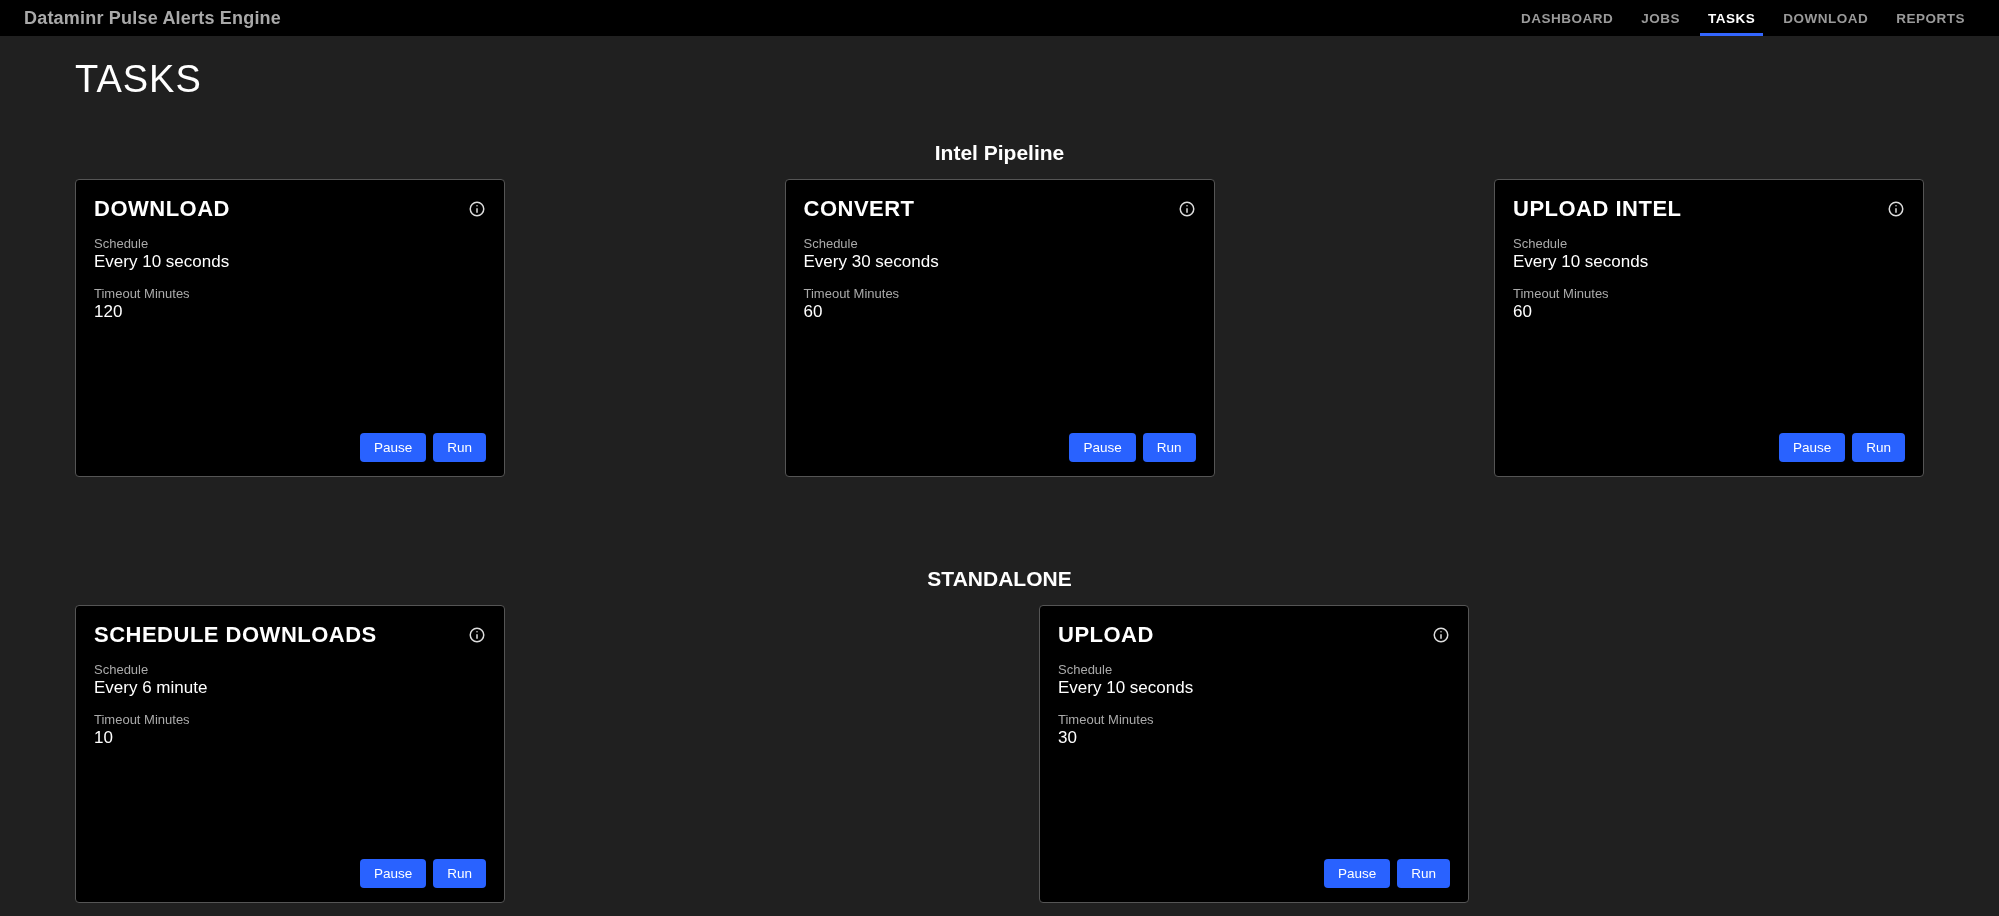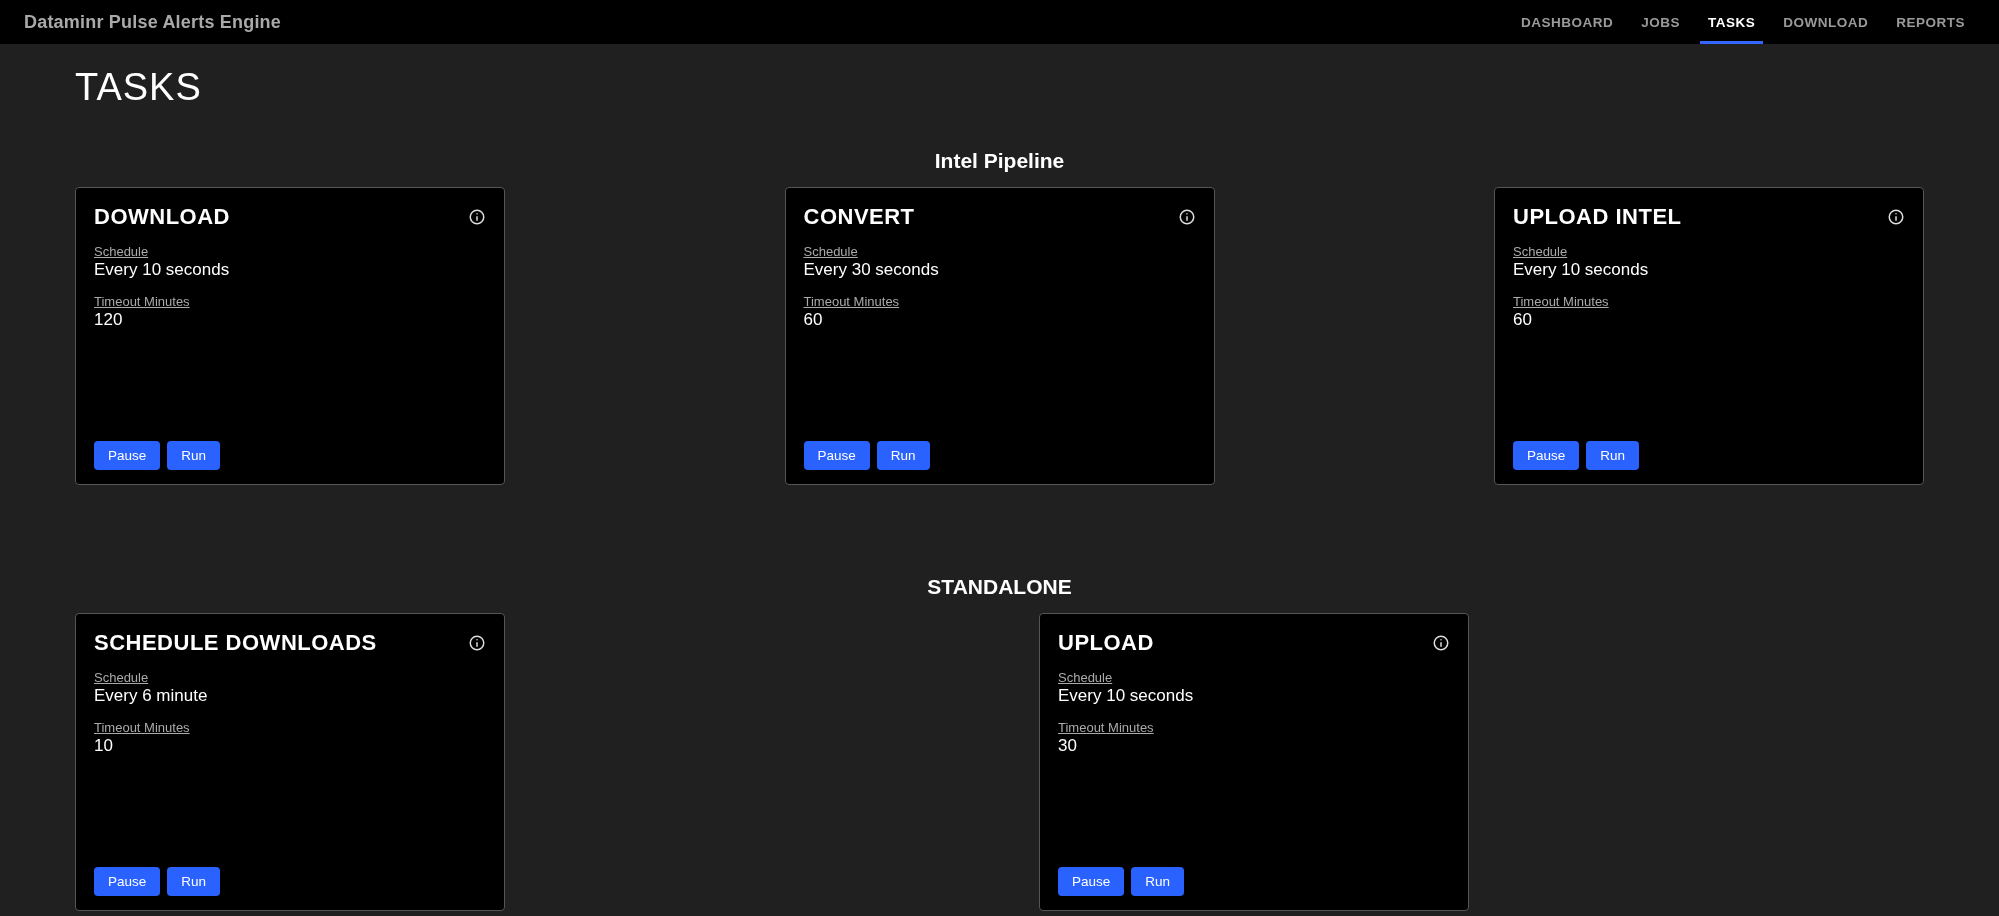--- a/index.html
+++ b/index.html
@@ -5,21 +5,21 @@
   * { box-sizing: border-box; margin: 0; padding: 0; }
   html, body {
     width: 1999px;
     height: 916px;
     background: #202020;
     color: #fff;
     font-family: "Helvetica Neue", Helvetica, Arial, sans-serif;
     overflow: hidden;
   }
   .topbar {
-    height: 44px;
+    height: 36px;
     background: #000;
     display: flex;
     align-items: center;
     padding: 0 20px 0 24px;
   }
   .brand {
     font-size: 18px;
     font-weight: 600;
     color: #a9a9a9;
     letter-spacing: 0.2px;
@@ -105,31 +105,31 @@
     width: 18px; height: 18px;
     display: flex; align-items: center; justify-content: center;
     cursor: pointer;
   }
   .info-icon svg { width: 18px; height: 18px; }
 
   .field-label {
     font-size: 13px;
     color: #aaa;
     margin-top: 14px;
-    text-decoration: underline;
   }
   .field-value {
     font-size: 17px;
     color: #fff;
     margin-top: 1px;
   }
 
   .card-actions {
     margin-top: auto;
     display: flex;
+    justify-content: flex-end;
     gap: 7px;
   }
   .btn {
     background: #2962ff;
     color: #fff;
     font-size: 13.5px;
     font-weight: 500;
     border: none;
     border-radius: 4px;
     padding: 7px 14px;

